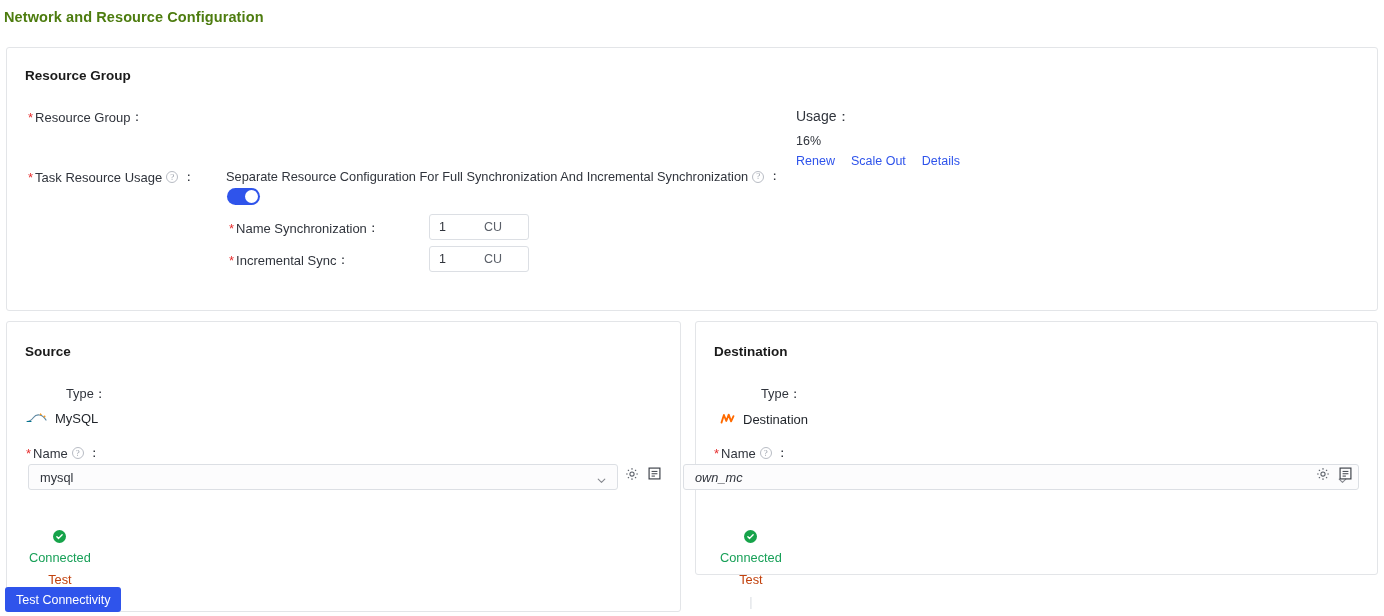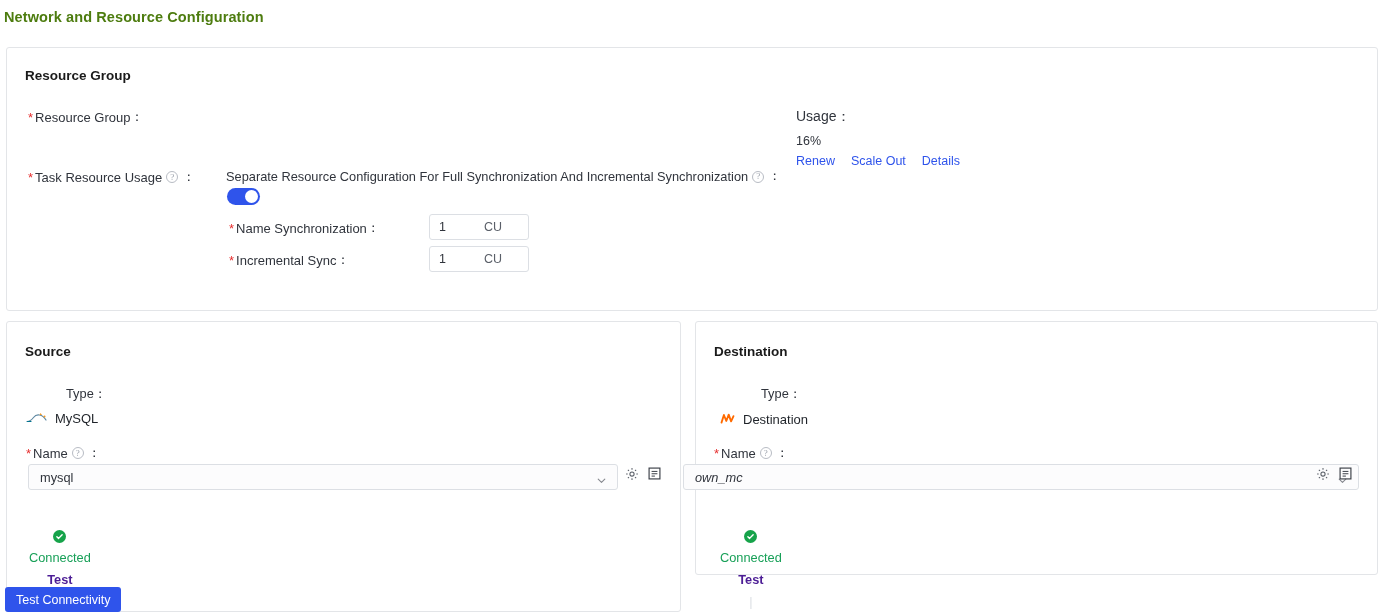--- a/index.html
+++ b/index.html
@@ -151,21 +151,21 @@
   }
 
   .icon-btn { position: absolute; cursor: pointer; color: #5a5f68; }
 
   .status-row { position: absolute; display: flex; align-items: center; gap: 7px; font-size: 12.8px; flex-direction: column; }
   .st-check {
     width: 13px; height: 13px; border-radius: 50%; background: #16a34a;
     display: flex; align-items: center; justify-content: center; flex: 0 0 auto;
   }
   .st-connected { color: #18a058; }
-  .st-test { color: #4c1d95; cursor: pointer; font-weight: bold; }
+  .st-test { color: #c2410c; cursor: pointer; }
   .st-sep { color: #dcdfe4; }
   .st-logs { color: #000000; padding-left: 36px; }
 
   
   #test-btn {
     position: absolute; left: 5px; top: 587px;
     height: 25px; padding: 0 11px;
     background: #2f54eb; color: #fff;
     border: none; border-radius: 3px;
     font-family: "Liberation Sans", sans-serif;

